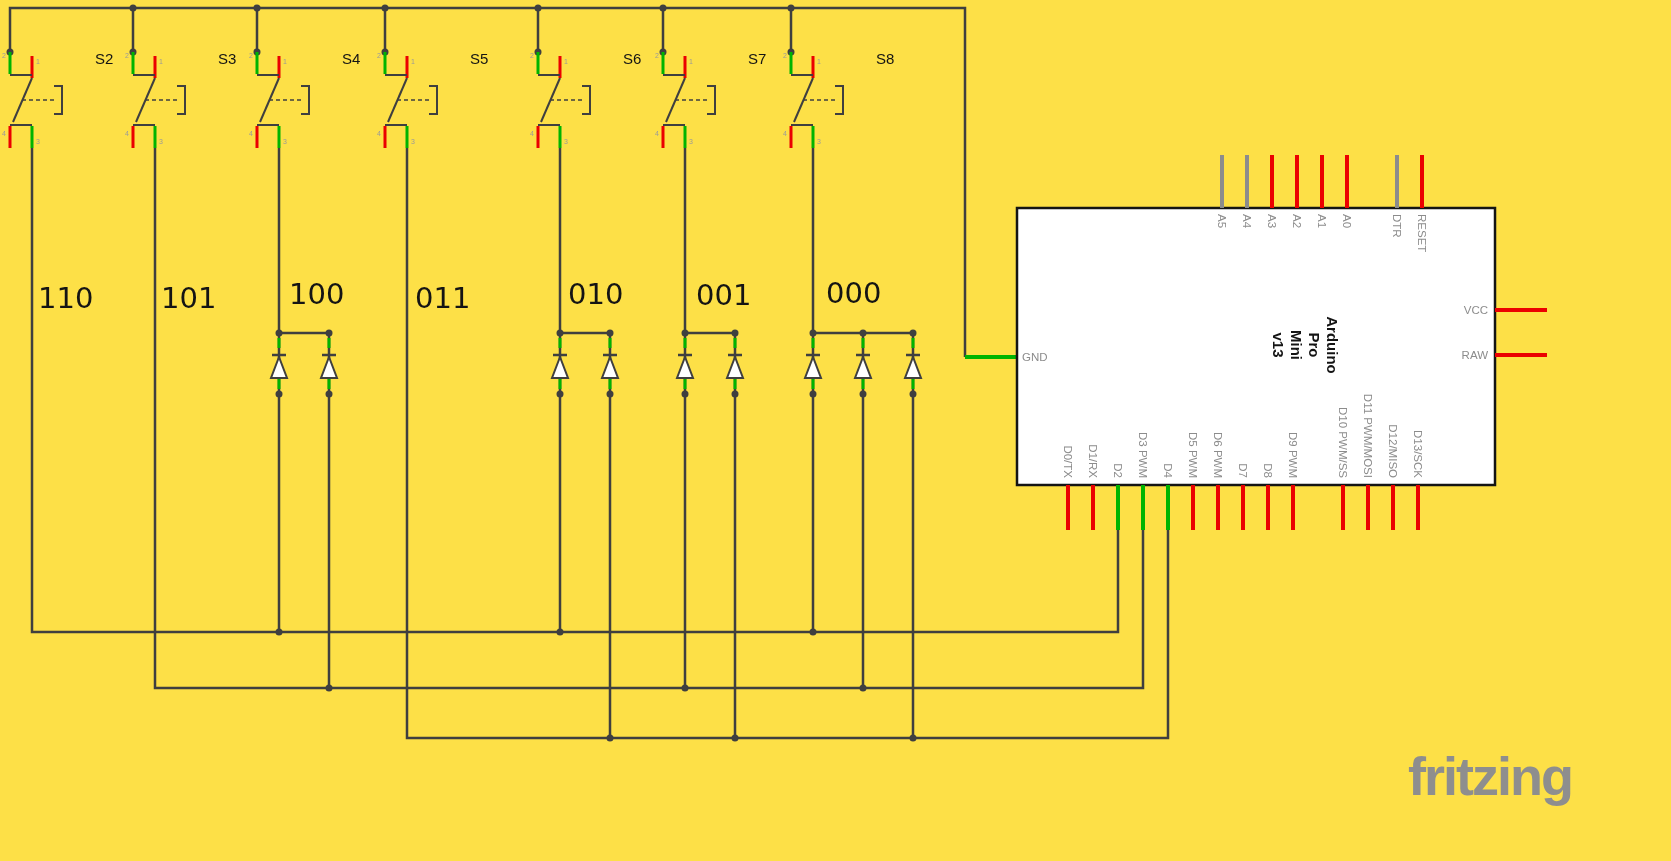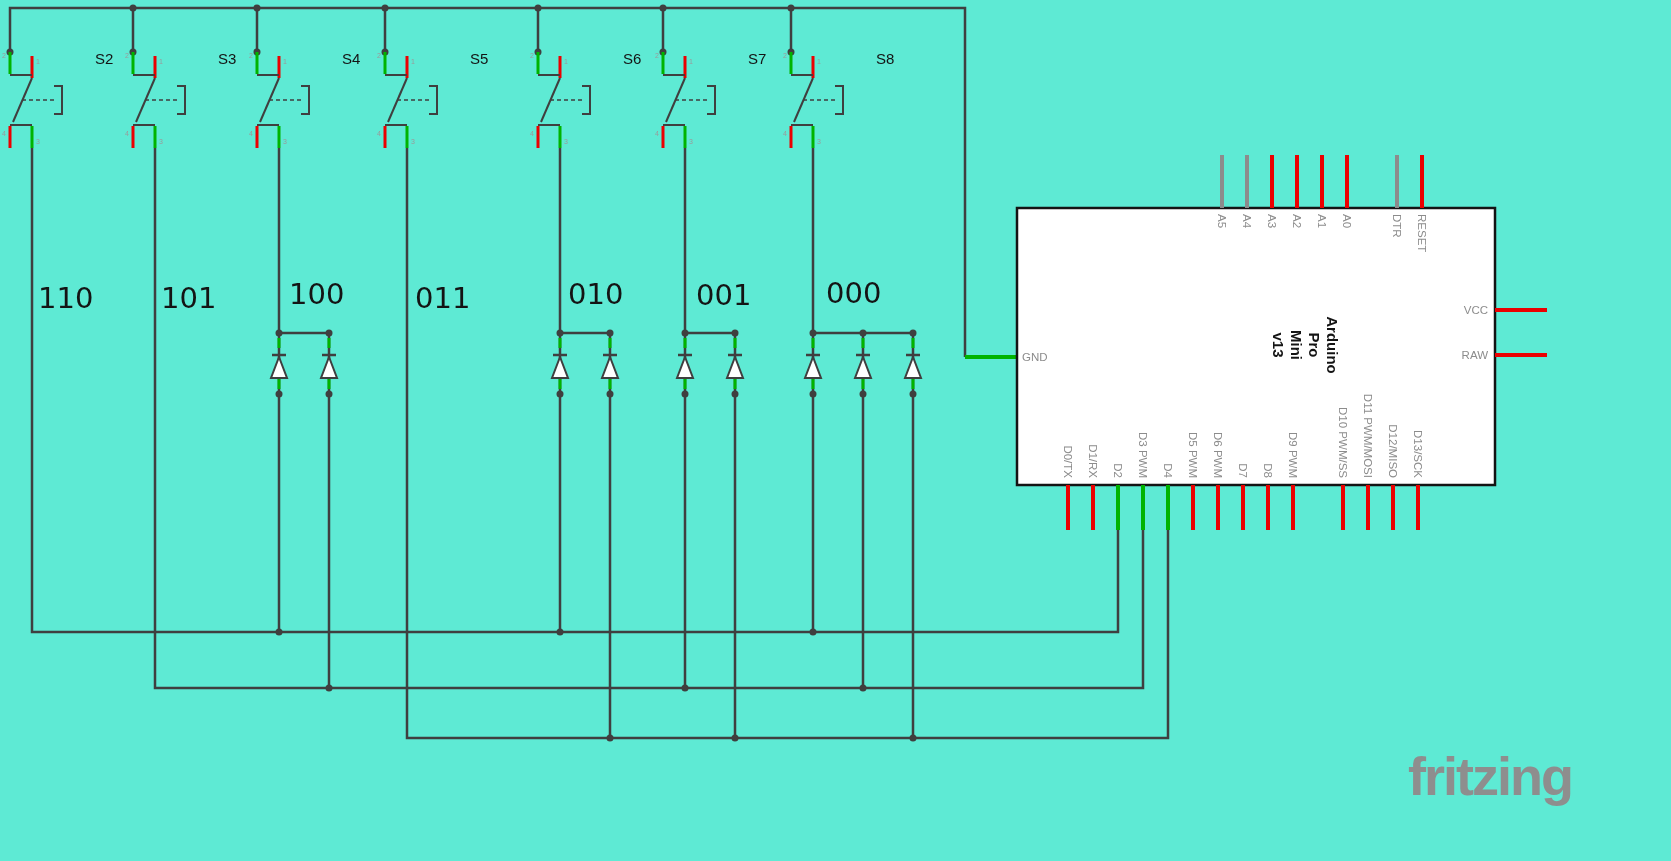--- a/index.html
+++ b/index.html
@@ -1,16 +1,16 @@
 <!DOCTYPE html>
 <html><head>
 <meta charset="utf-8">
 <style>
   html,body{margin:0;padding:0;background:#ffffff;}
-  .stage{position:relative;width:1671px;height:861px;background:#5eead4;overflow:hidden;
+  .stage{position:relative;width:1671px;height:861px;background:#fde047;overflow:hidden;
          font-family:"Liberation Sans",sans-serif;}
   svg{display:block;}
   .wire{stroke:#3f3f3f;stroke-width:2.5;fill:none;}
   .thin{stroke:#3f3f3f;stroke-width:2;fill:none;}
   .lead{stroke-width:4;fill:none;}
   .lead.red{stroke:#eb0000;} .lead.green{stroke:#00b400;} .lead.gray{stroke:#8c8c8c;}
   .term{stroke-width:3;fill:none;}
   .term.red{stroke:#eb0000;} .term.green{stroke:#00b400;}
   .dot{fill:#3f3f3f;}
   .dash{stroke:#3f3f3f;stroke-width:1.5;stroke-dasharray:4 3;fill:none;}

